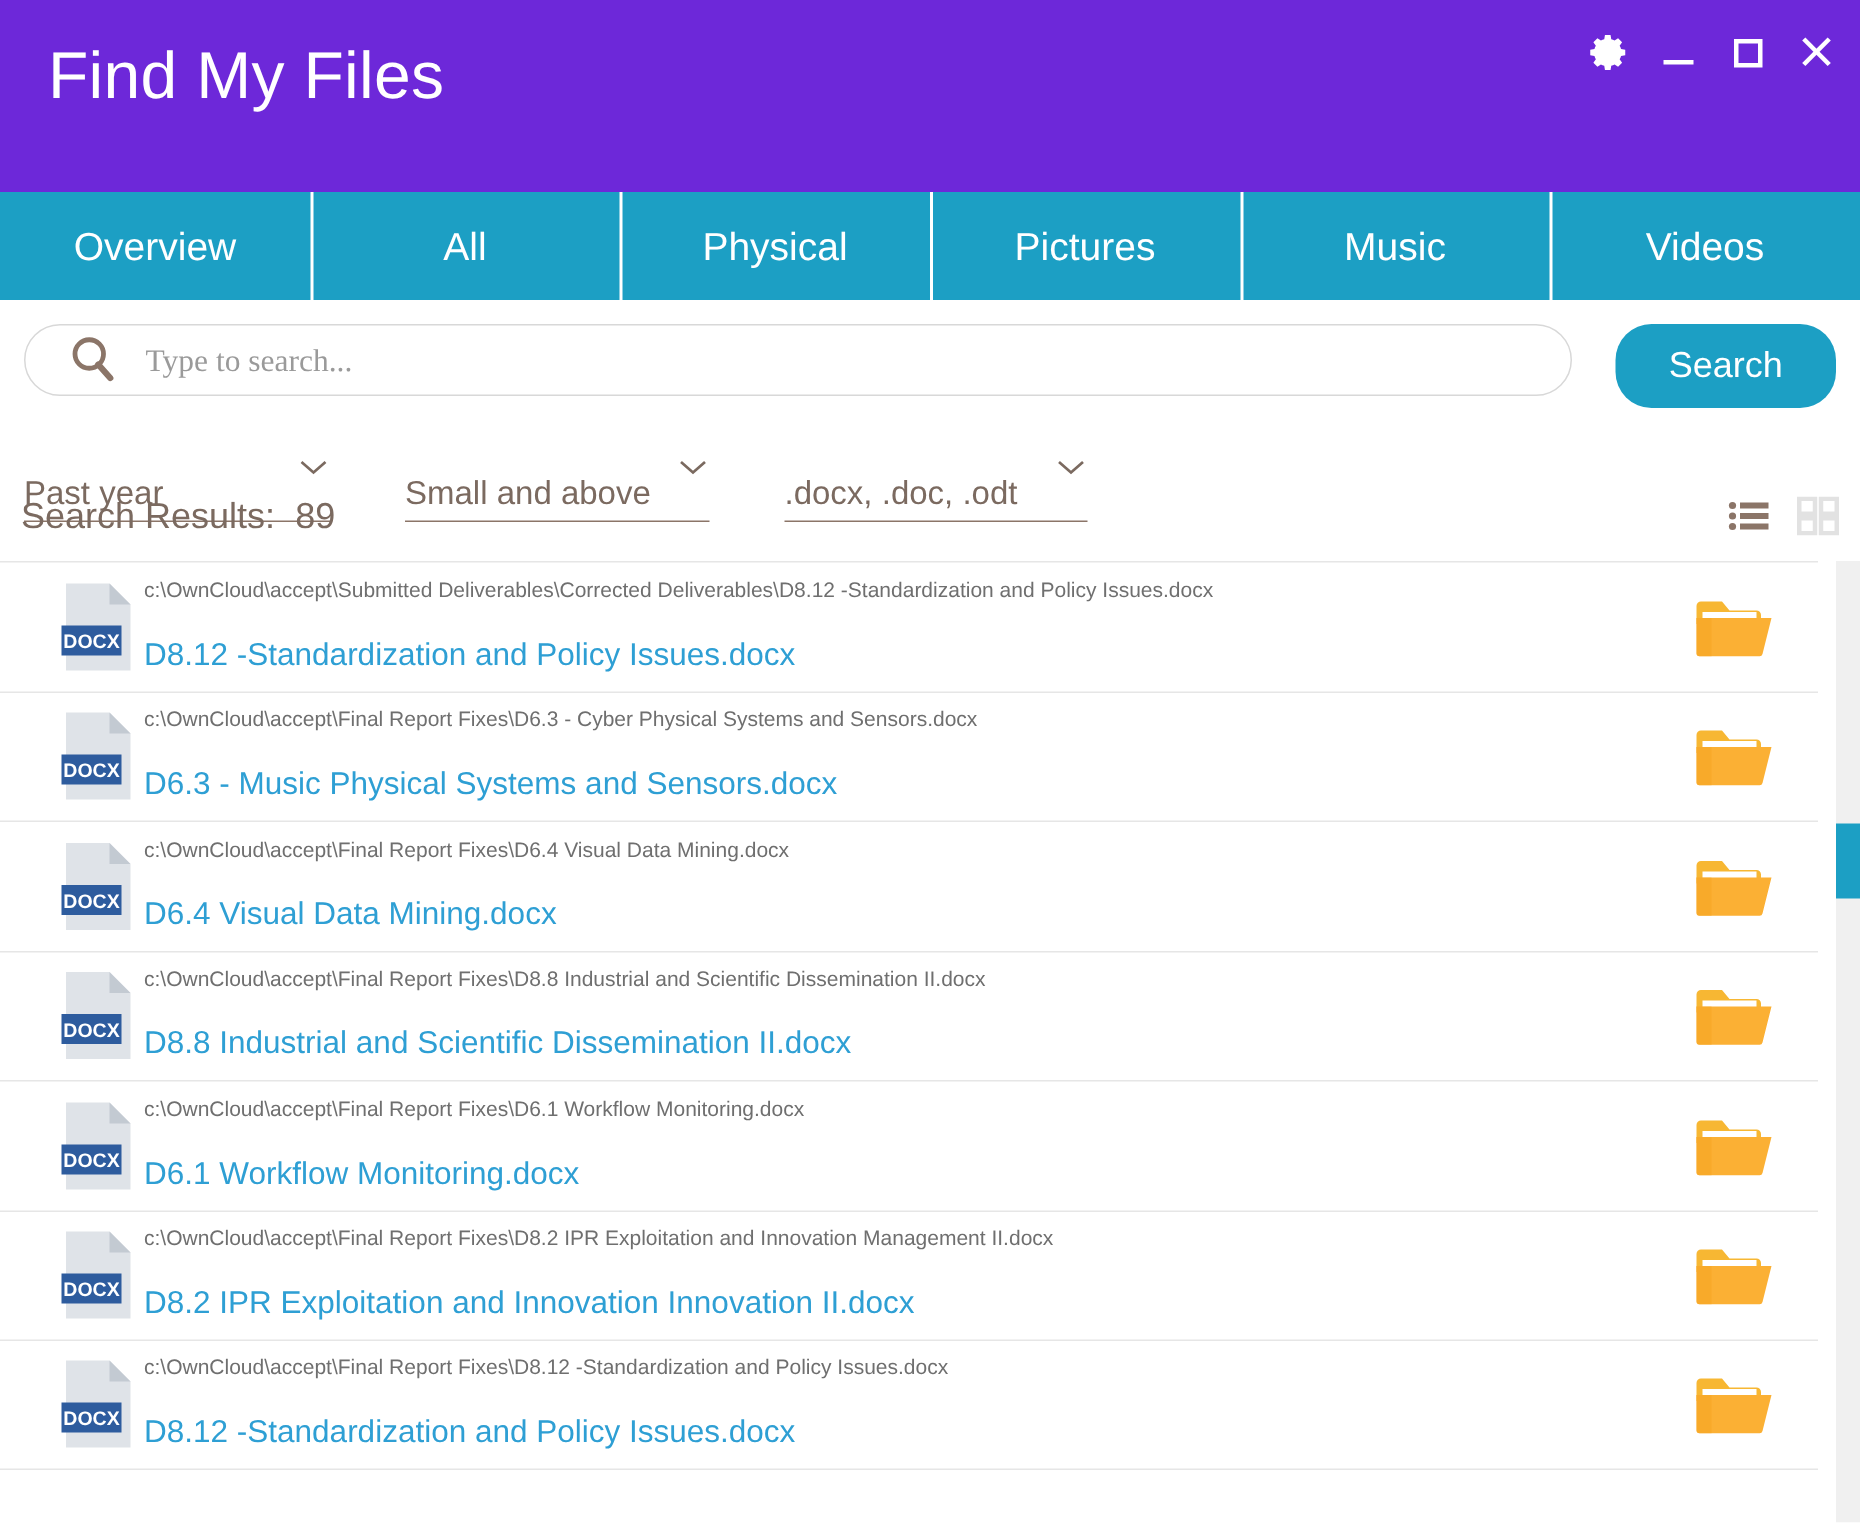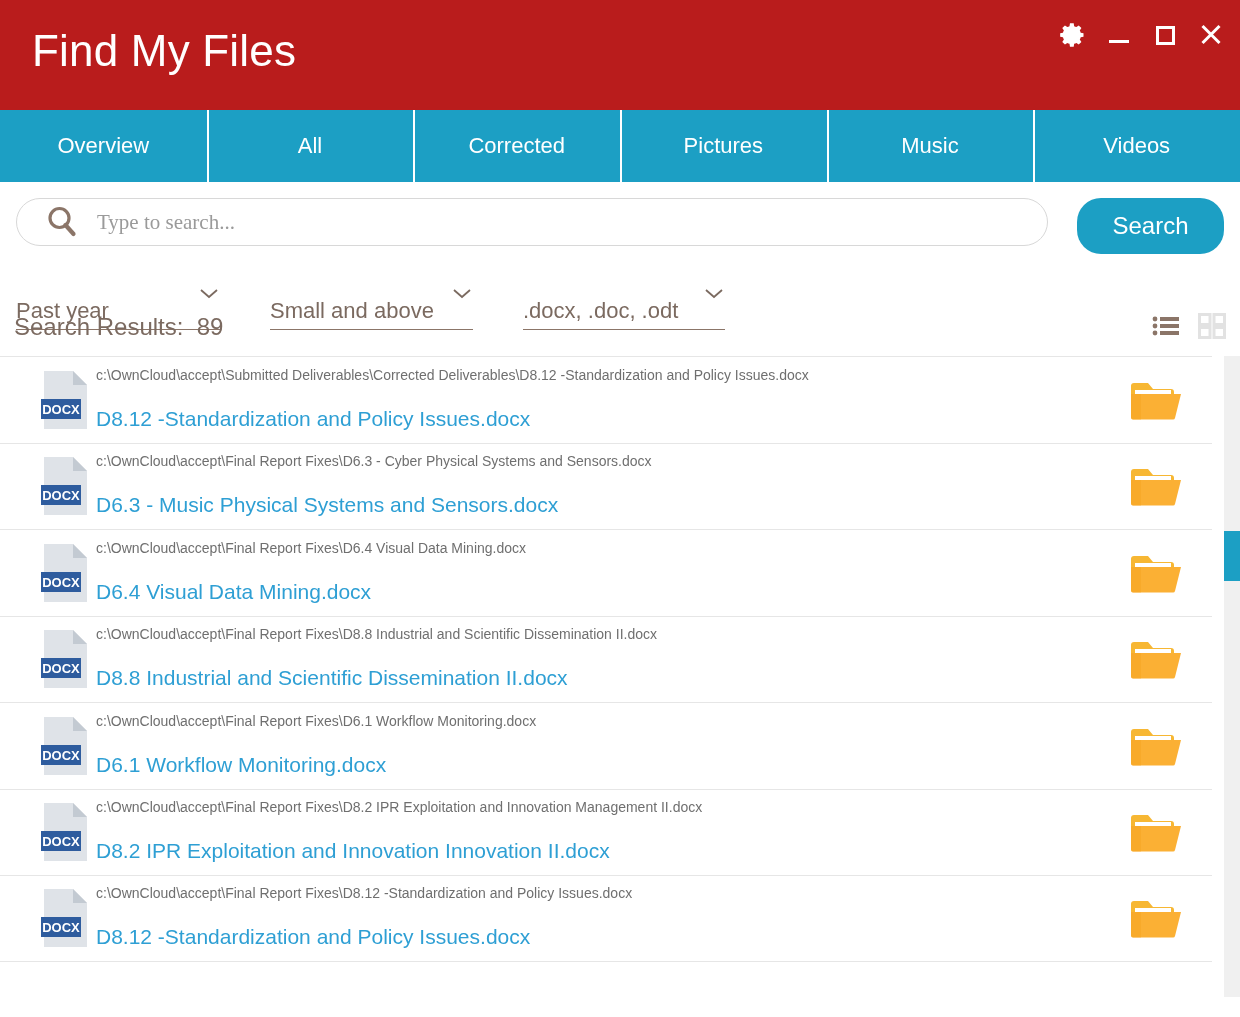--- a/index.html
+++ b/index.html
@@ -9,22 +9,22 @@
     height: 1017px;
     overflow: hidden;
     background: #ffffff;
     font-family: "Liberation Sans", sans-serif;
   }
 
   
   .titlebar {
     position: relative;
     width: 1240px;
-    height: 110px;
-    background: #b91c1c;
+    height: 128px;
+    background: #6d28d9;
     padding-left: 22px;
   }
   .app-title {
     position: absolute;
     left: 32px;
     top: 26px;
     font-size: 44px;
     font-weight: 300;
     color: #ffffff;
     letter-spacing: 0.2px;
@@ -83,21 +83,21 @@
     background: #1c9fc4;
     display: flex;
   }
   .tab {
     flex: 1 1 0;
     position: relative;
     display: flex;
     align-items: center;
     justify-content: center;
     color: #ffffff;
-    font-size: 22px;
+    font-size: 26px;
     font-weight: 300;
     cursor: pointer;
     white-space: nowrap;
   }
   .tab + .tab::before {
     content: "";
     position: absolute;
     left: 0;
     top: 0;
     width: 2px;
@@ -349,21 +349,21 @@
 </div>
 
 <div class="tabbar">
   <div class="tab">
     <span>Overview</span>
   </div>
   <div class="tab">
     <span>All</span>
   </div>
   <div class="tab">
-    <span>Corrected</span>
+    <span>Physical</span>
     <span class="tab-pointer"></span>
   </div>
   <div class="tab">
     <span>Pictures</span>
   </div>
   <div class="tab">
     <span>Music</span>
   </div>
   <div class="tab">
     <span>Videos</span>

